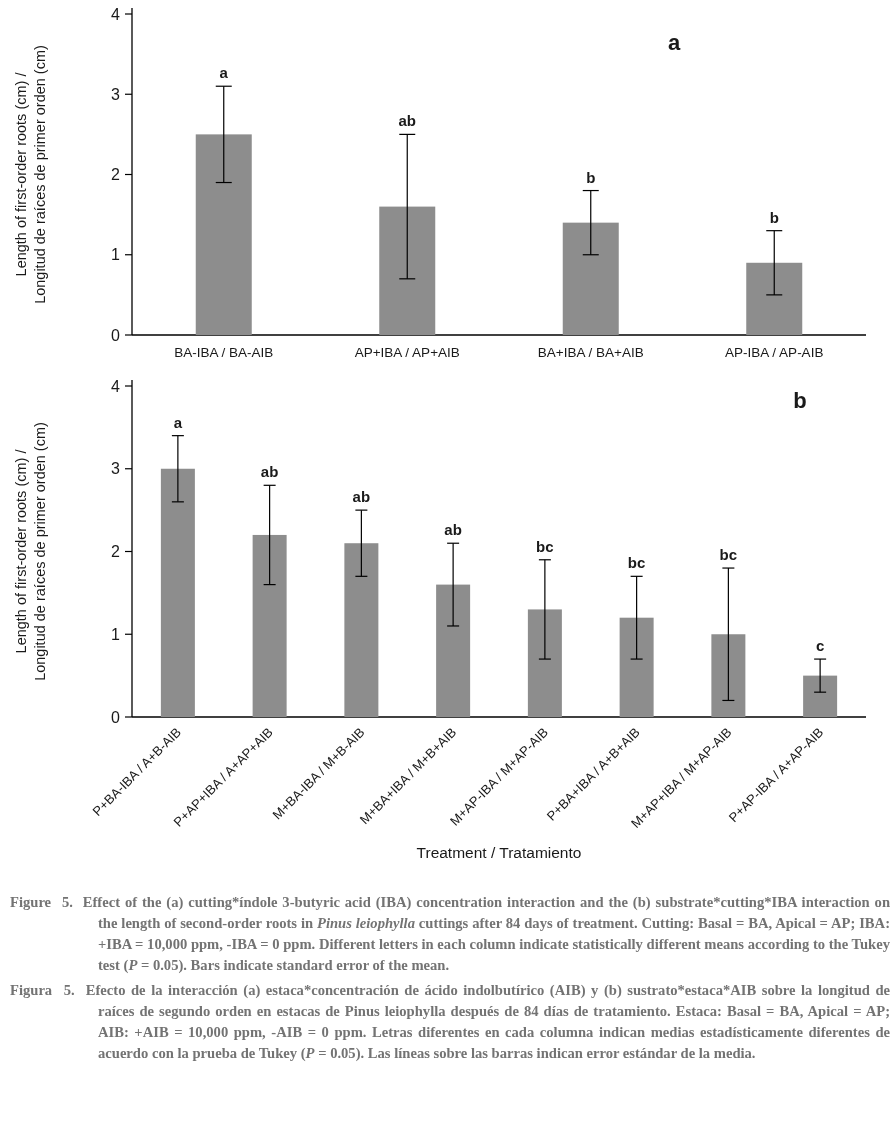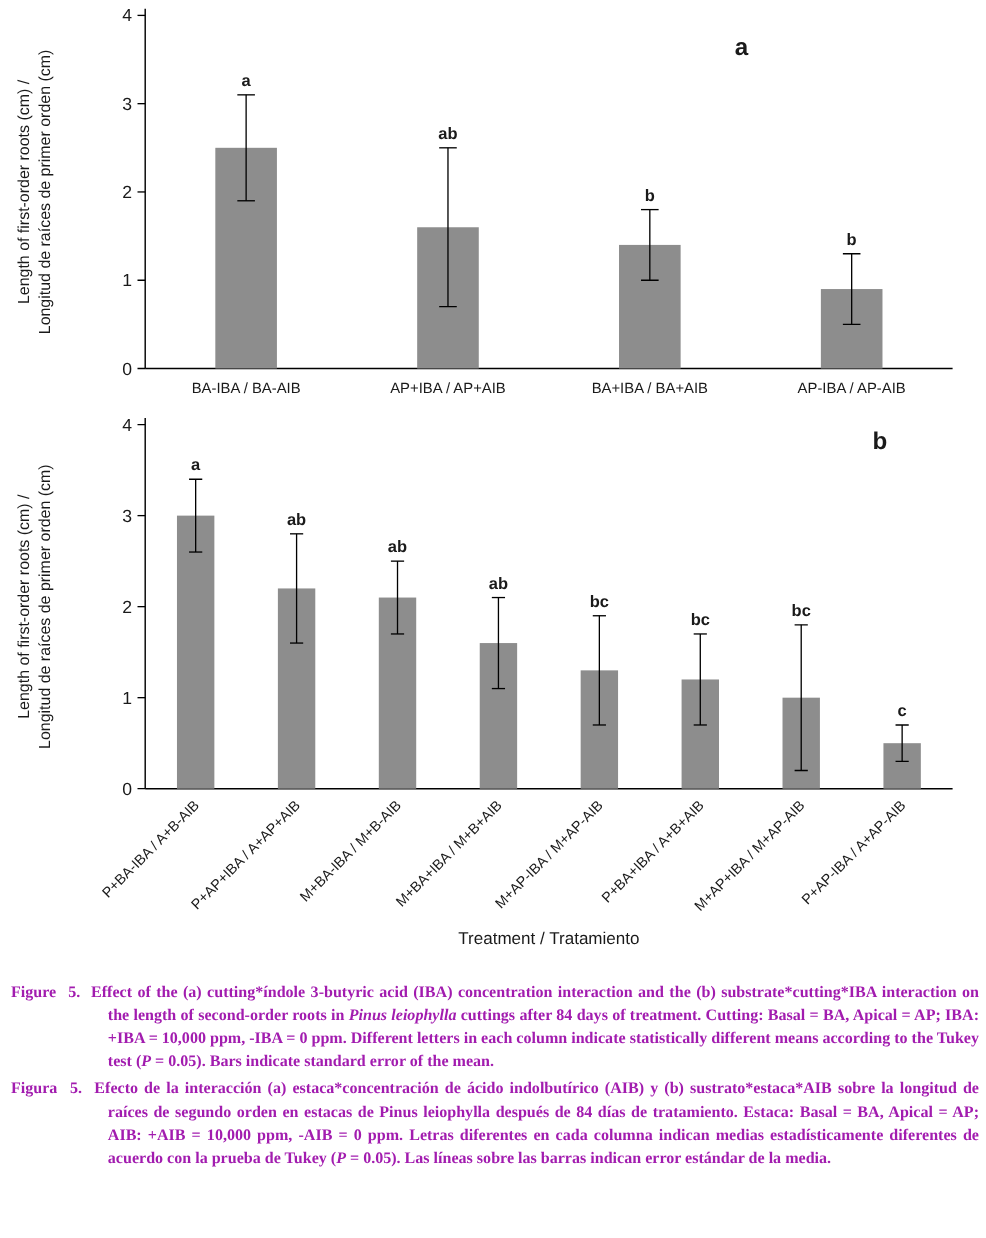--- a/index.html
+++ b/index.html
@@ -5,21 +5,21 @@
   * { margin:0; padding:0; box-sizing:border-box; }
   html,body { background:#ffffff; }
   body { font-family:"Liberation Sans", sans-serif; }
   .page { position:relative; width:896px; height:1125px; background:#ffffff; overflow:hidden; }
   .chart { position:absolute; left:0; }
   #chart-a { top:0; width:896px; height:372px; }
   #chart-b { top:372px; width:896px; height:506px; }
   .caption {
     position:absolute; left:10px; right:6px; top:892px;
     font-family:"Liberation Serif", serif; font-weight:700;
-    font-size:14.6px; line-height:1.45; color:#a21caf; text-align:justify;
+    font-size:14.6px; line-height:1.45; color:#737373; text-align:justify;
   }
   .caption p { padding-left:88px; text-indent:-88px; margin-bottom:3px; }
   .cap-label { word-spacing:6px; }
   svg text { font-family:"Liberation Sans", sans-serif; }
 </style>
 </head>
 <body>
 
 <div class="page">
   <div class="chart" id="chart-a"><svg width="896" height="372" viewBox="0 0 896 372">

